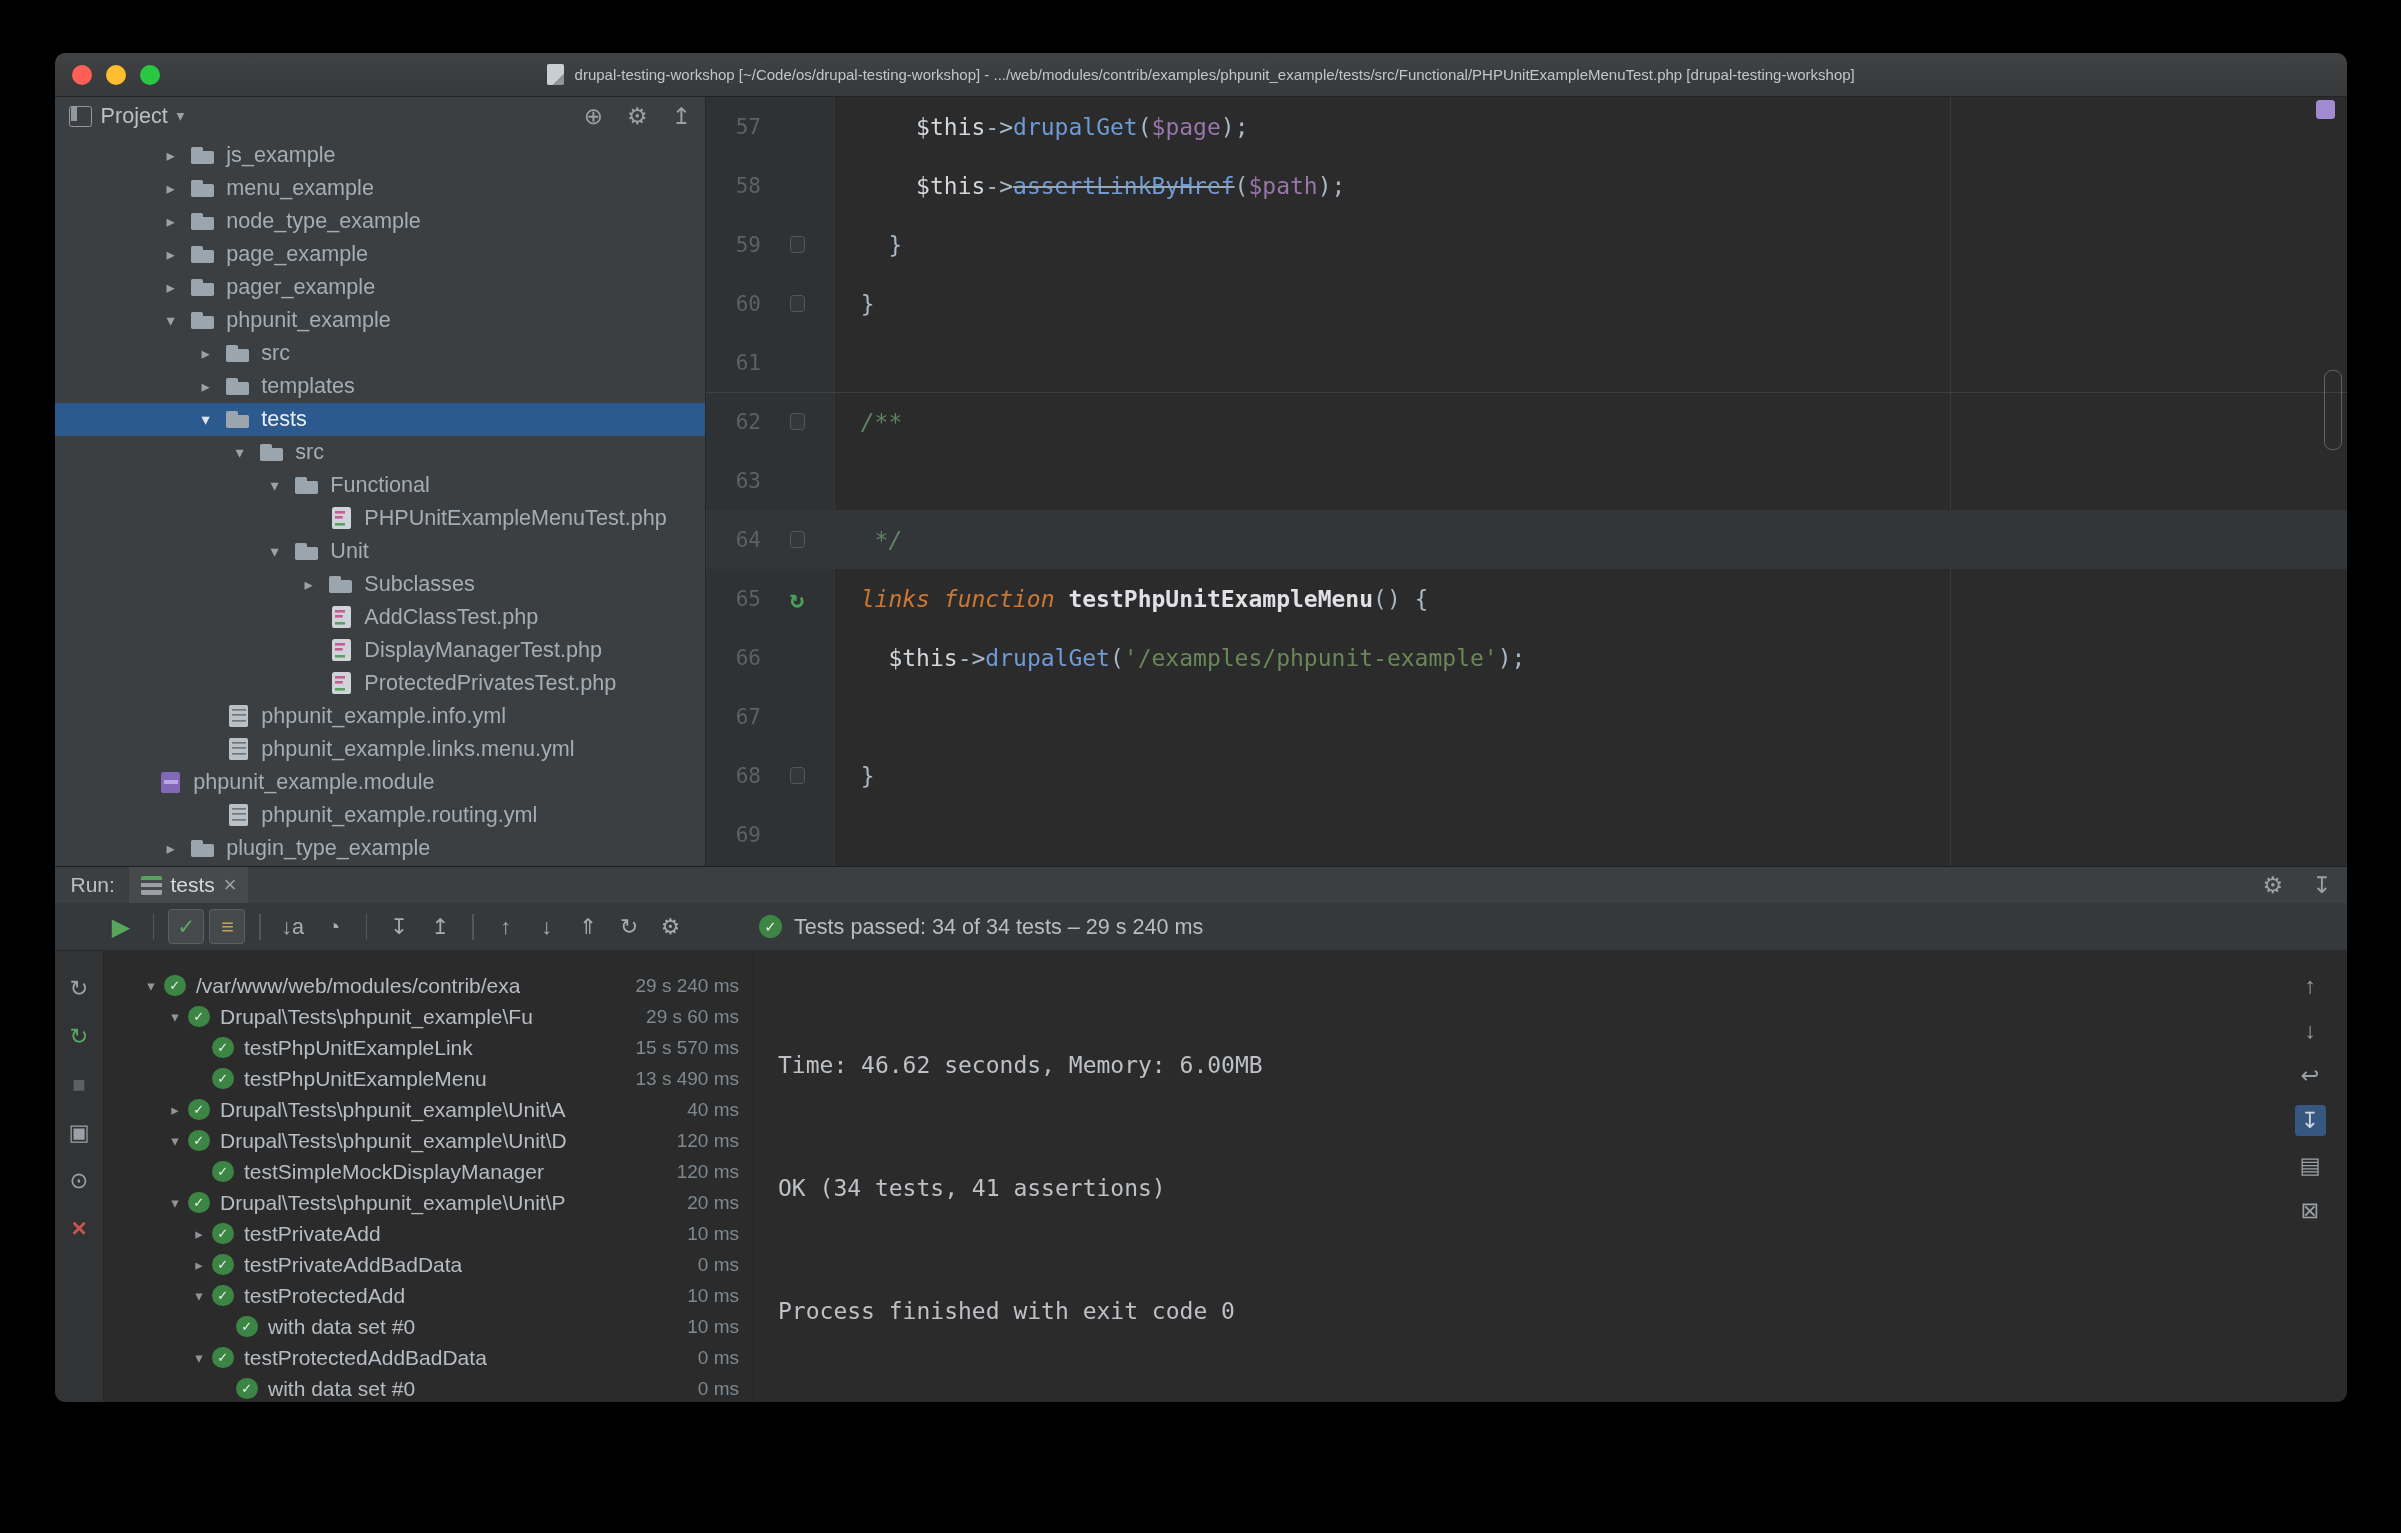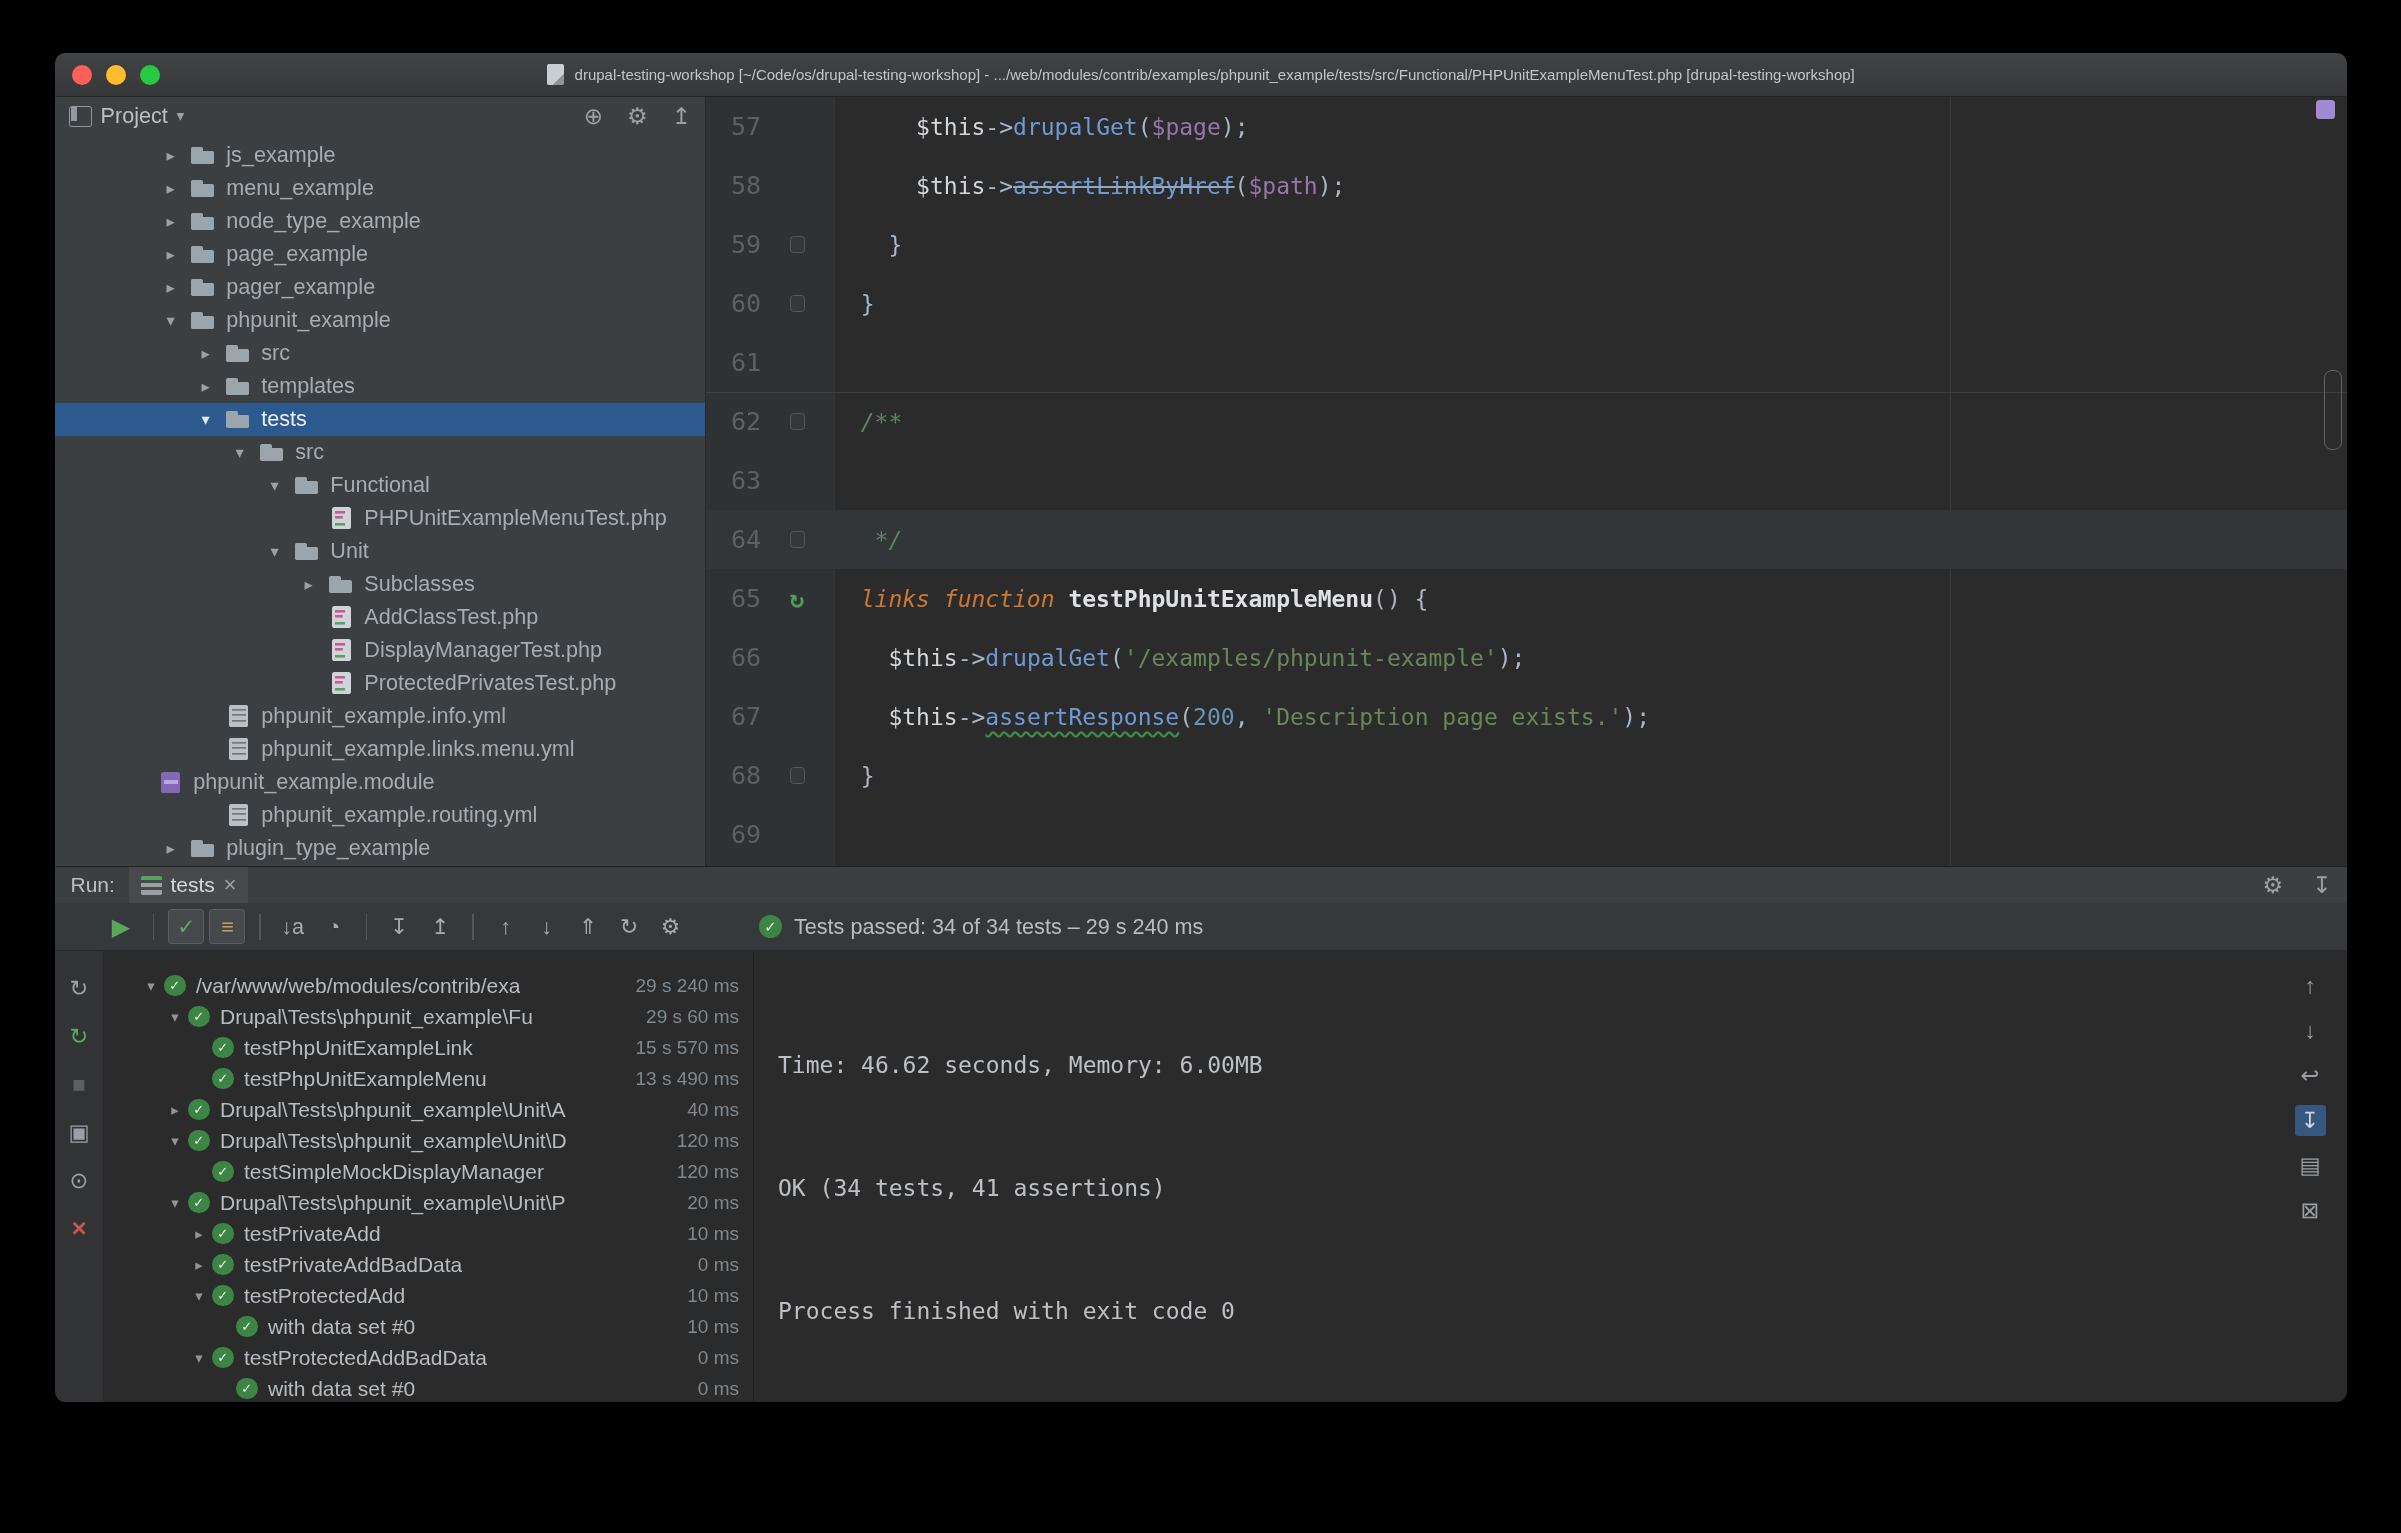--- a/index.html
+++ b/index.html
@@ -53,21 +53,21 @@
       background:linear-gradient(#b9a7e0,#b9a7e0) 2.6px 8.6px/14px 4.3px no-repeat,#8468b8;}
 
   
   .editor{flex:1;position:relative;background:#2b2b2b;overflow:hidden;}
   .gutter-bg{position:absolute;left:0;top:0;bottom:0;width:128px;background:#2f3234;border-right:0.9px solid #35383a;z-index:0;}
   .guide{position:absolute;left:1244px;top:0;bottom:0;width:0.9px;background:#3a3a3a;z-index:0;}
   .code-row{position:relative;z-index:1;display:flex;align-items:center;height:59px;white-space:pre;
             font-family:"DejaVu Sans Mono",monospace;font-size:23px;color:#a9b7c6;}
   .code-row.caret{background:#323639;}
   .code-row.sep::before{content:"";position:absolute;left:0;right:0;top:0;height:0.9px;background:#3d4144;}
-  .lnum{width:55px;flex:none;text-align:right;color:#5d6164;font-size:25px;}
+  .lnum{width:55px;flex:none;text-align:right;color:#5d6164;font-size:21px;}
   .gicon{width:72px;flex:none;display:flex;align-items:center;justify-content:center;}
   .gicon.g-fold::before{content:"";width:13px;height:15.5px;border:1.7px solid #55585a;border-radius:3.5px;background:#35383b;}
   .gicon.g-run::before{content:"↻";color:#4d9e57;font-size:24px;font-weight:bold;}
   .code{flex:1;}
   .tok-pl{color:#a9b7c6;}
   .tok-v{color:#d2d7dc;}
   .tok-pr{color:#9876aa;}
   .tok-m{color:#6e9bd5;}
   .tok-md{color:#6e9bd5;text-decoration:line-through;text-decoration-thickness:1.7px;text-decoration-color:#93a7bd;}
   .tok-mw{color:#6e9bd5;text-decoration:underline wavy #3f8a4a;text-underline-offset:6px;}
@@ -323,21 +323,20 @@
           <span class="code"><span class="tok-pl">  </span><span class="tok-k">links function </span><span class="tok-f">testPhpUnitExampleMenu</span><span class="tok-pl">() {</span></span>
         </div>
         <div class="code-row">
           <span class="lnum">66</span>
           <span class="gicon g-none"></span>
           <span class="code"><span class="tok-pl">    </span><span class="tok-v">$this</span><span class="tok-pl">-&gt;</span><span class="tok-m">drupalGet</span><span class="tok-pl">(</span><span class="tok-s">'/examples/phpunit-example'</span><span class="tok-pl">);</span></span>
         </div>
         <div class="code-row">
           <span class="lnum">67</span>
           <span class="gicon g-none"></span>
-          <span class="code"><span class="tok-pl">    </span><span class="tok-v">$this</span><span class="tok-pl">-&gt;</span><span class="tok-mw">assertResponse</span><span class="tok-pl">(</span><span class="tok-n">200</span><span class="tok-pl">, </span><span class="tok-s">'Description page exists.'</span><span class="tok-pl">);</span></span>
         </div>
         <div class="code-row">
           <span class="lnum">68</span>
           <span class="gicon g-fold"></span>
           <span class="code"><span class="tok-pl">  }</span></span>
         </div>
         <div class="code-row">
           <span class="lnum">69</span>
           <span class="gicon g-none"></span>
           <span class="code"></span>

